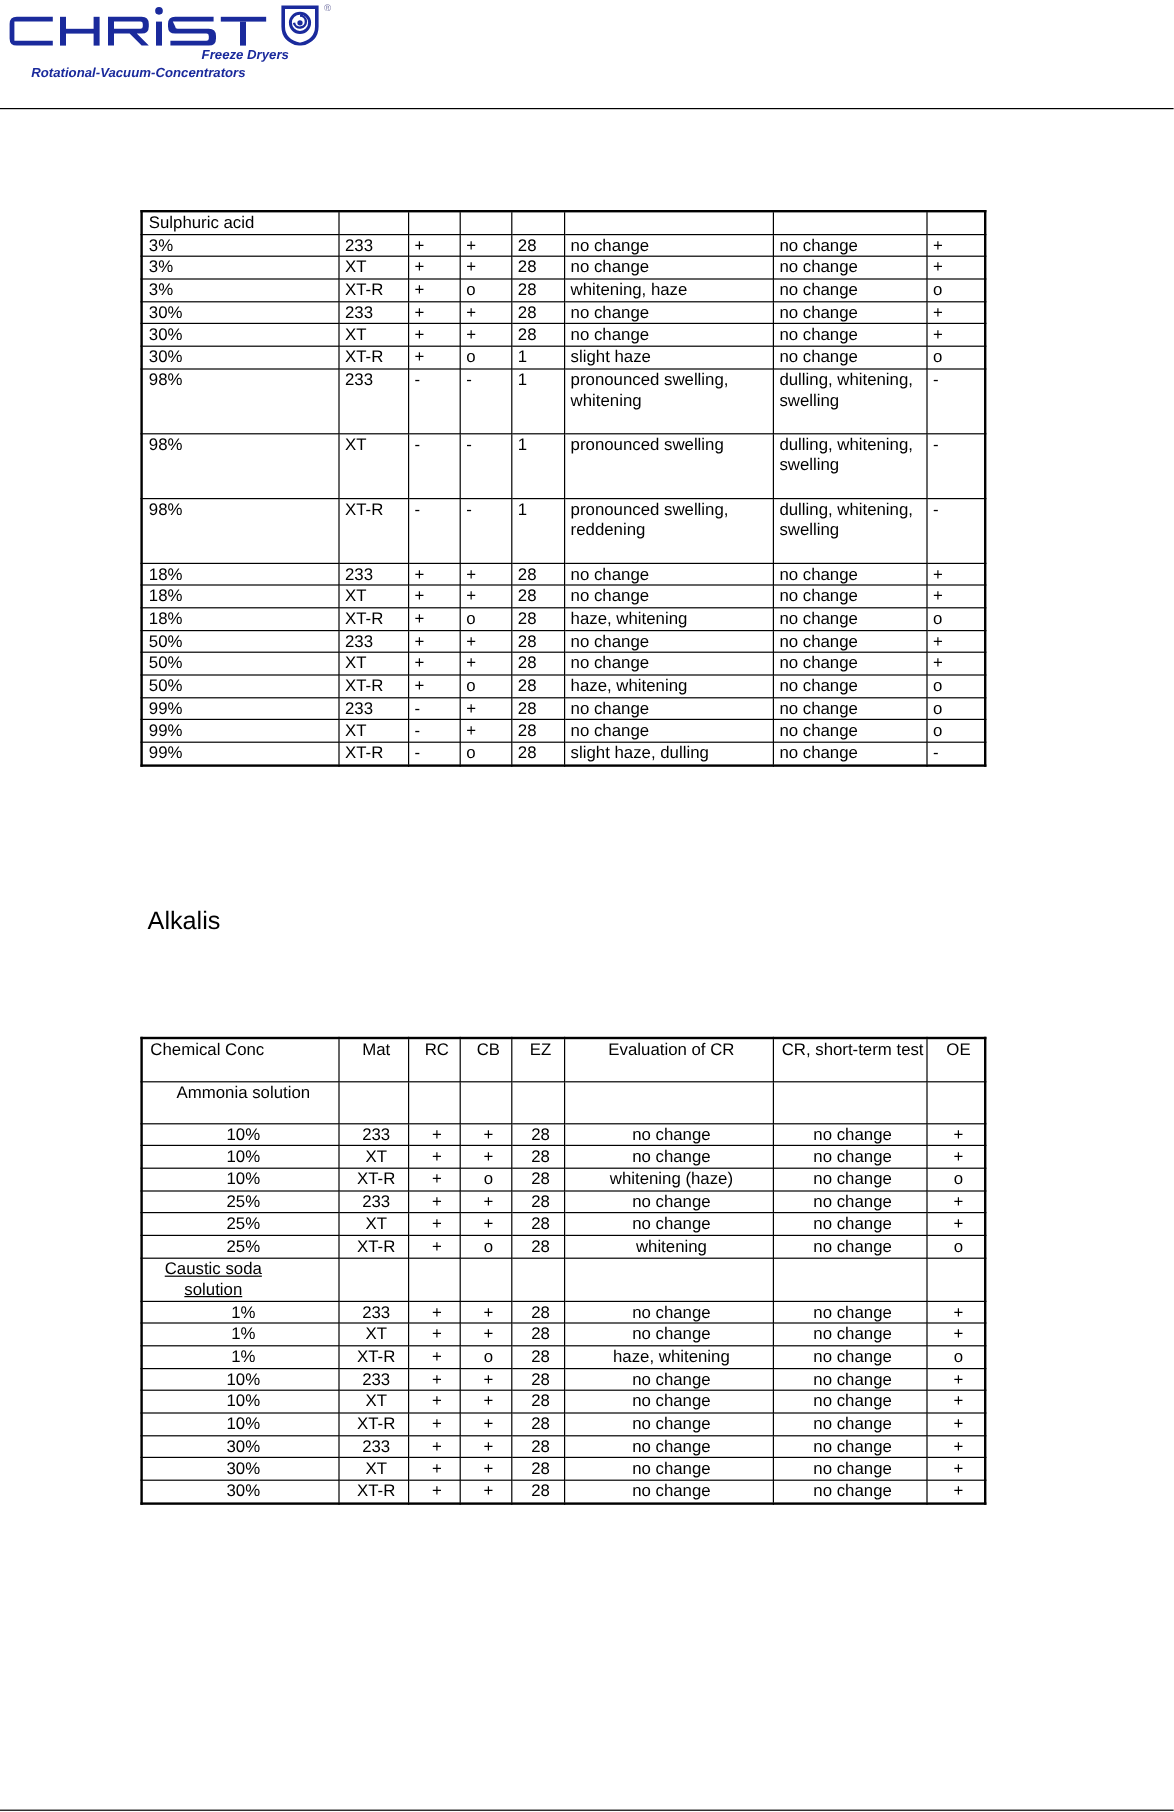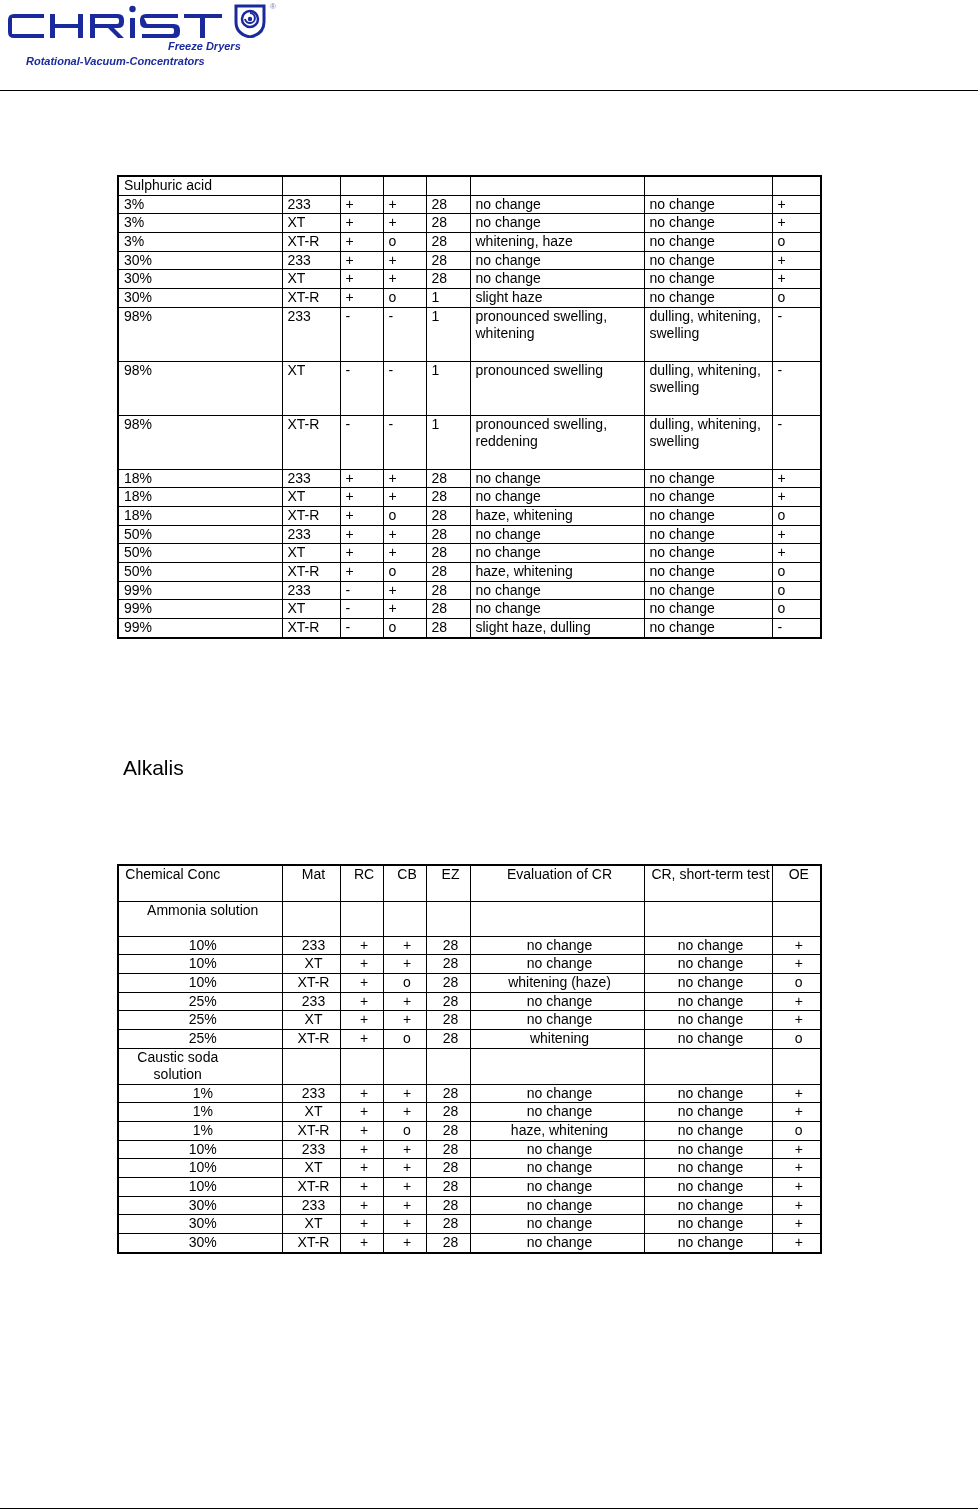--- a/index.html
+++ b/index.html
@@ -361,21 +361,21 @@
         <td class="wrap">25%</td>
         <td>XT-R</td>
         <td>+</td>
         <td>o</td>
         <td>28</td>
         <td class="wrap">whitening</td>
         <td class="wrap">no change</td>
         <td>o</td>
       </tr>
       <tr style="height: 36px;">
-        <td class="wrap" style="padding-right: 50px;">Caustic soda solution</td>
+        <td class="wrap" style="padding-right: 50px; text-decoration: underline;">Caustic soda solution</td>
         <td></td>
         <td></td>
         <td></td>
         <td></td>
         <td class="wrap"></td>
         <td class="wrap"></td>
         <td></td>
       </tr>
       <tr style="height: 18.7px;">
         <td class="wrap">1%</td>

